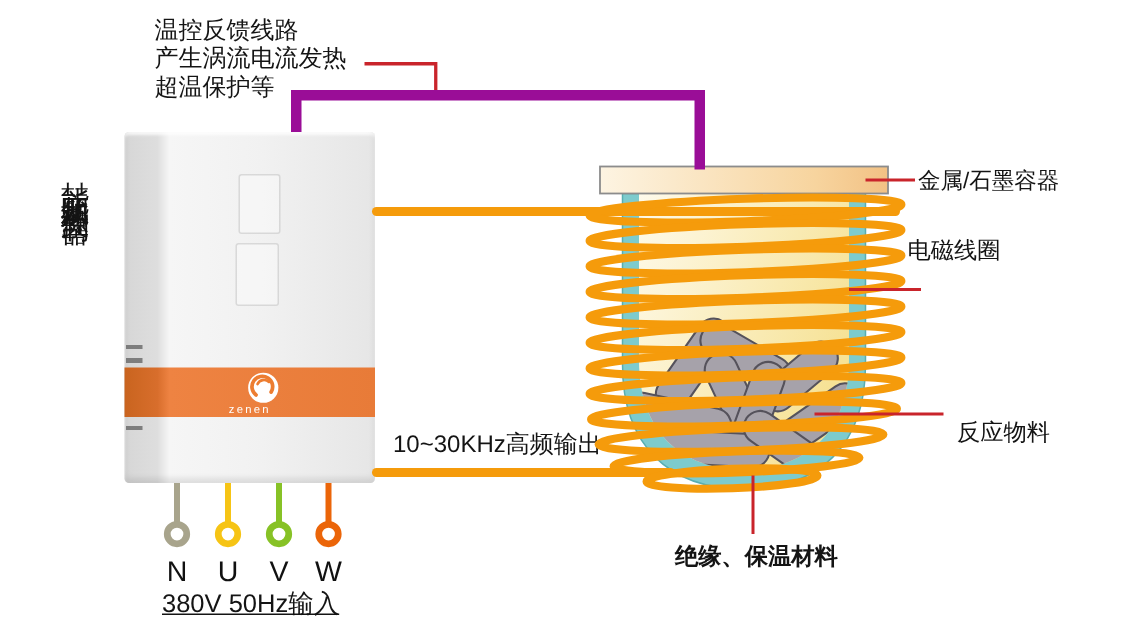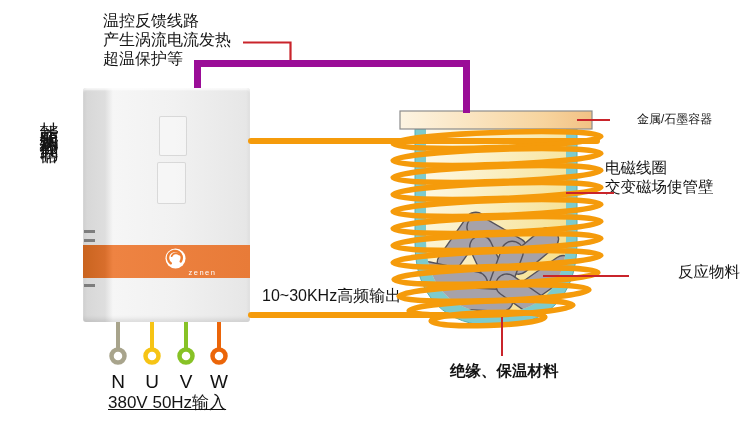--- a/index.html
+++ b/index.html
@@ -2,39 +2,39 @@
 <html><head>
 <meta charset="utf-8">
 <style>
   html,body{margin:0;padding:0;}
   body{font-family:"Liberation Sans",sans-serif;background:#fff;}
   #canvas{position:relative;width:750px;height:426px;background:#ffffff;overflow:hidden;}
   .txt{position:absolute;color:#141414;white-space:nowrap;}
   #left-vertical{left:36px;top:106px;writing-mode:vertical-rl;font-size:19px;letter-spacing:3px;font-weight:500;}
   #feedback-note{left:103px;top:11px;font-size:16px;line-height:19px;font-weight:500;}
   #output-label{left:262px;top:286px;font-size:16px;text-align:right;}
-  #label-container{left:637px;top:111px;font-size:12px;}
+  #label-container{left:612px;top:111px;font-size:15px;}
   #label-coil{left:605px;top:159px;width:140px;font-size:15.5px;line-height:18.5px;text-align:left;}
-  #label-material{left:638px;top:262px;font-size:15.5px;margin-left:40px;}
+  #label-material{left:638px;top:278px;font-size:15.5px;}
   #label-insulation{left:450px;top:361px;font-size:15.5px;font-weight:bold;}
   #input-spec{left:108px;top:391px;font-size:17px;text-decoration:underline;}
   .term-letter{position:absolute;top:371px;width:24px;text-align:center;font-size:19px;color:#111;}
   
   #controller{position:absolute;left:83px;top:88px;width:167px;height:234px;border-radius:3px;
     background:linear-gradient(90deg,#d6d6d6 0px,#dedede 22px,#f6f6f6 30px,#f1f1f1 55%,#e6e6e6 100%);
     box-shadow:inset 0 -3px 4px rgba(0,0,0,0.10), inset 0 2px 2px rgba(255,255,255,0.8);}
   #controller .band{position:absolute;left:0;top:157px;width:100%;height:33px;
     background:linear-gradient(90deg,#c9641f 0px,#d86e2c 22px,#ee8342 30px,#e87b38 100%);}
   #controller .panel{position:absolute;border:1px solid rgba(160,160,160,0.35);background:rgba(255,255,255,0.35);border-radius:2px;}
   #panel-a{left:76px;top:28px;width:26px;height:38px;}
   #panel-b{left:74px;top:74px;width:27px;height:40px;}
   #vents{position:absolute;left:1px;top:142px;width:11px;height:62px;
     background:repeating-linear-gradient(180deg,#5f5f5f 0 3px,transparent 3px 9px);opacity:.75;}
   #brand{position:absolute;left:0;top:180px;width:100%;text-align:center;color:#fff;
-    font-size:7.5px;letter-spacing:1.5px;margin-left:36px;}
+    font-size:7.5px;letter-spacing:1.5px;}
   #logo{position:absolute;left:81px;top:159px;}
   svg.layer{position:absolute;left:0;top:0;}
 </style>
 </head>
 <body>
 
 <div id="canvas">
 
   <div class="txt" id="left-vertical">喆能变频加热控制器</div>
 
@@ -43,21 +43,20 @@
     <div>产生涡流电流发热</div>
     <div>超温保护等</div>
   </div>
 
   <div class="txt" id="output-label">10~30KHz高频输出</div>
 
   <div class="txt" id="label-container">金属/石墨容器</div>
 
   <div class="txt" id="label-coil">
     <div>电磁线圈</div>
-    <div>交变磁场使管壁</div>
   </div>
 
   <div class="txt" id="label-material">反应物料</div>
   <div class="txt" id="label-insulation">绝缘、保温材料</div>
 
   <div id="controller">
     <div class="panel" id="panel-a"></div>
     <div class="panel" id="panel-b"></div>
     <div id="vents"></div>
     <div class="band"></div>

